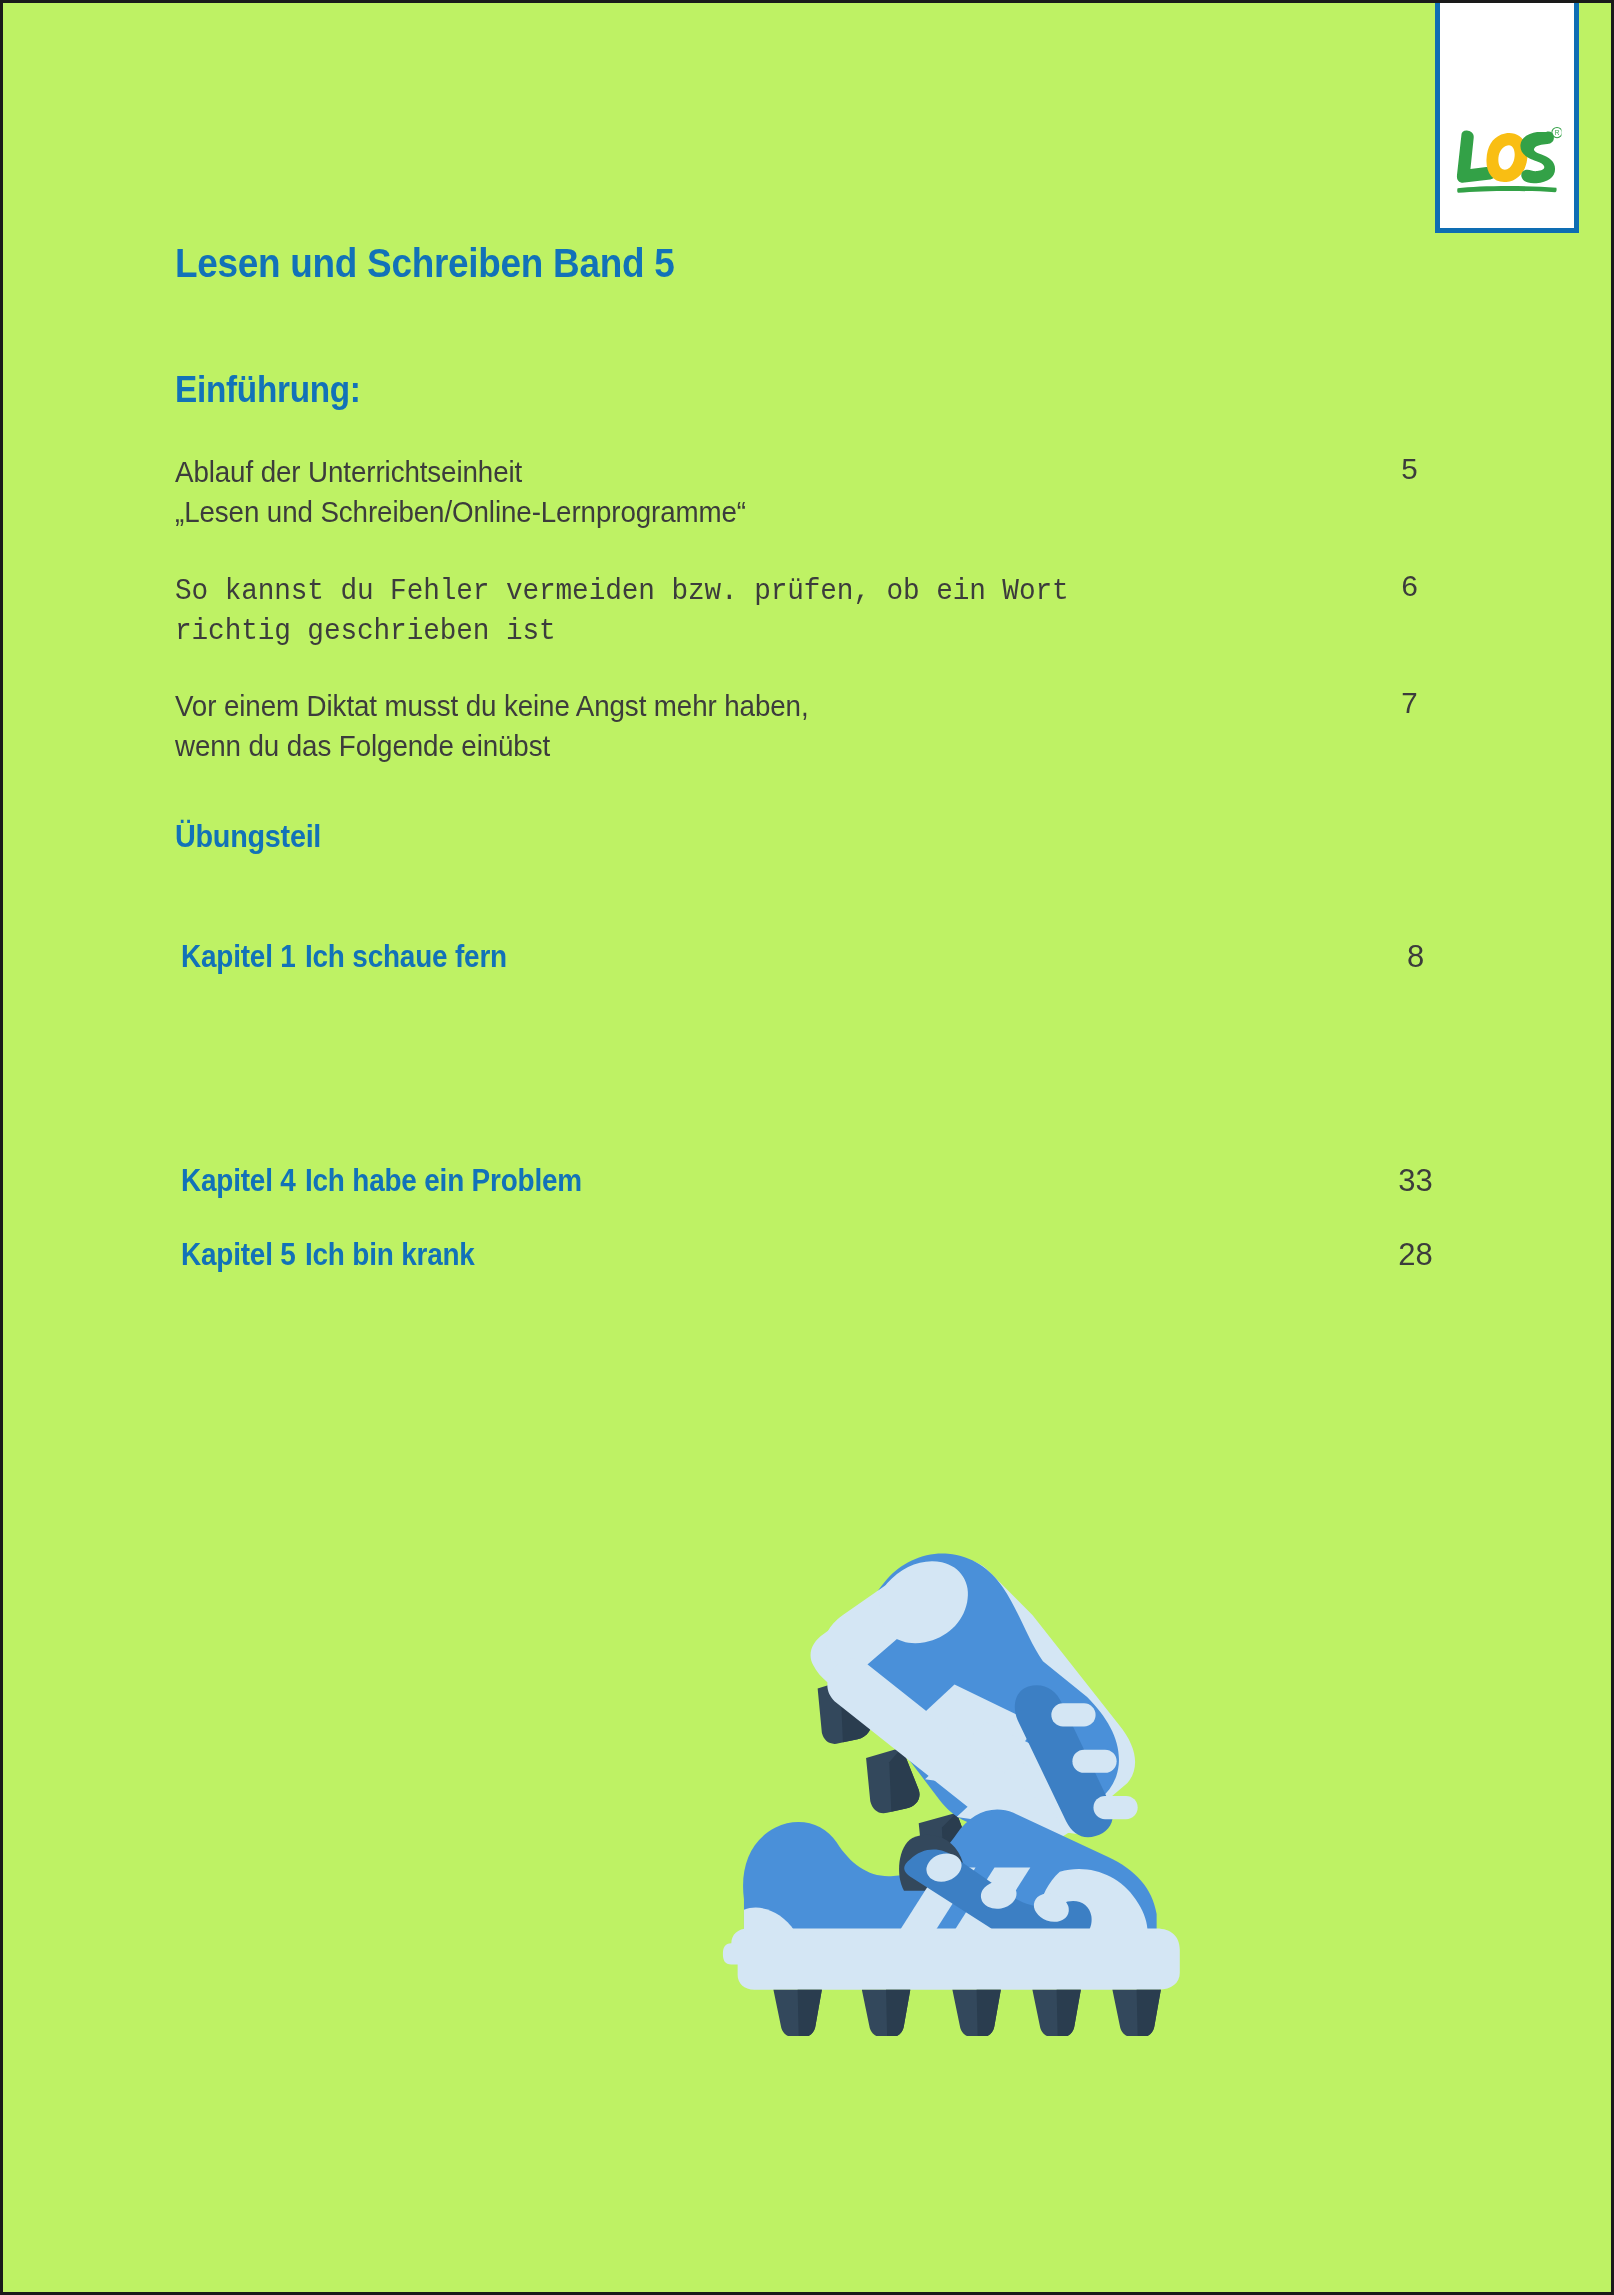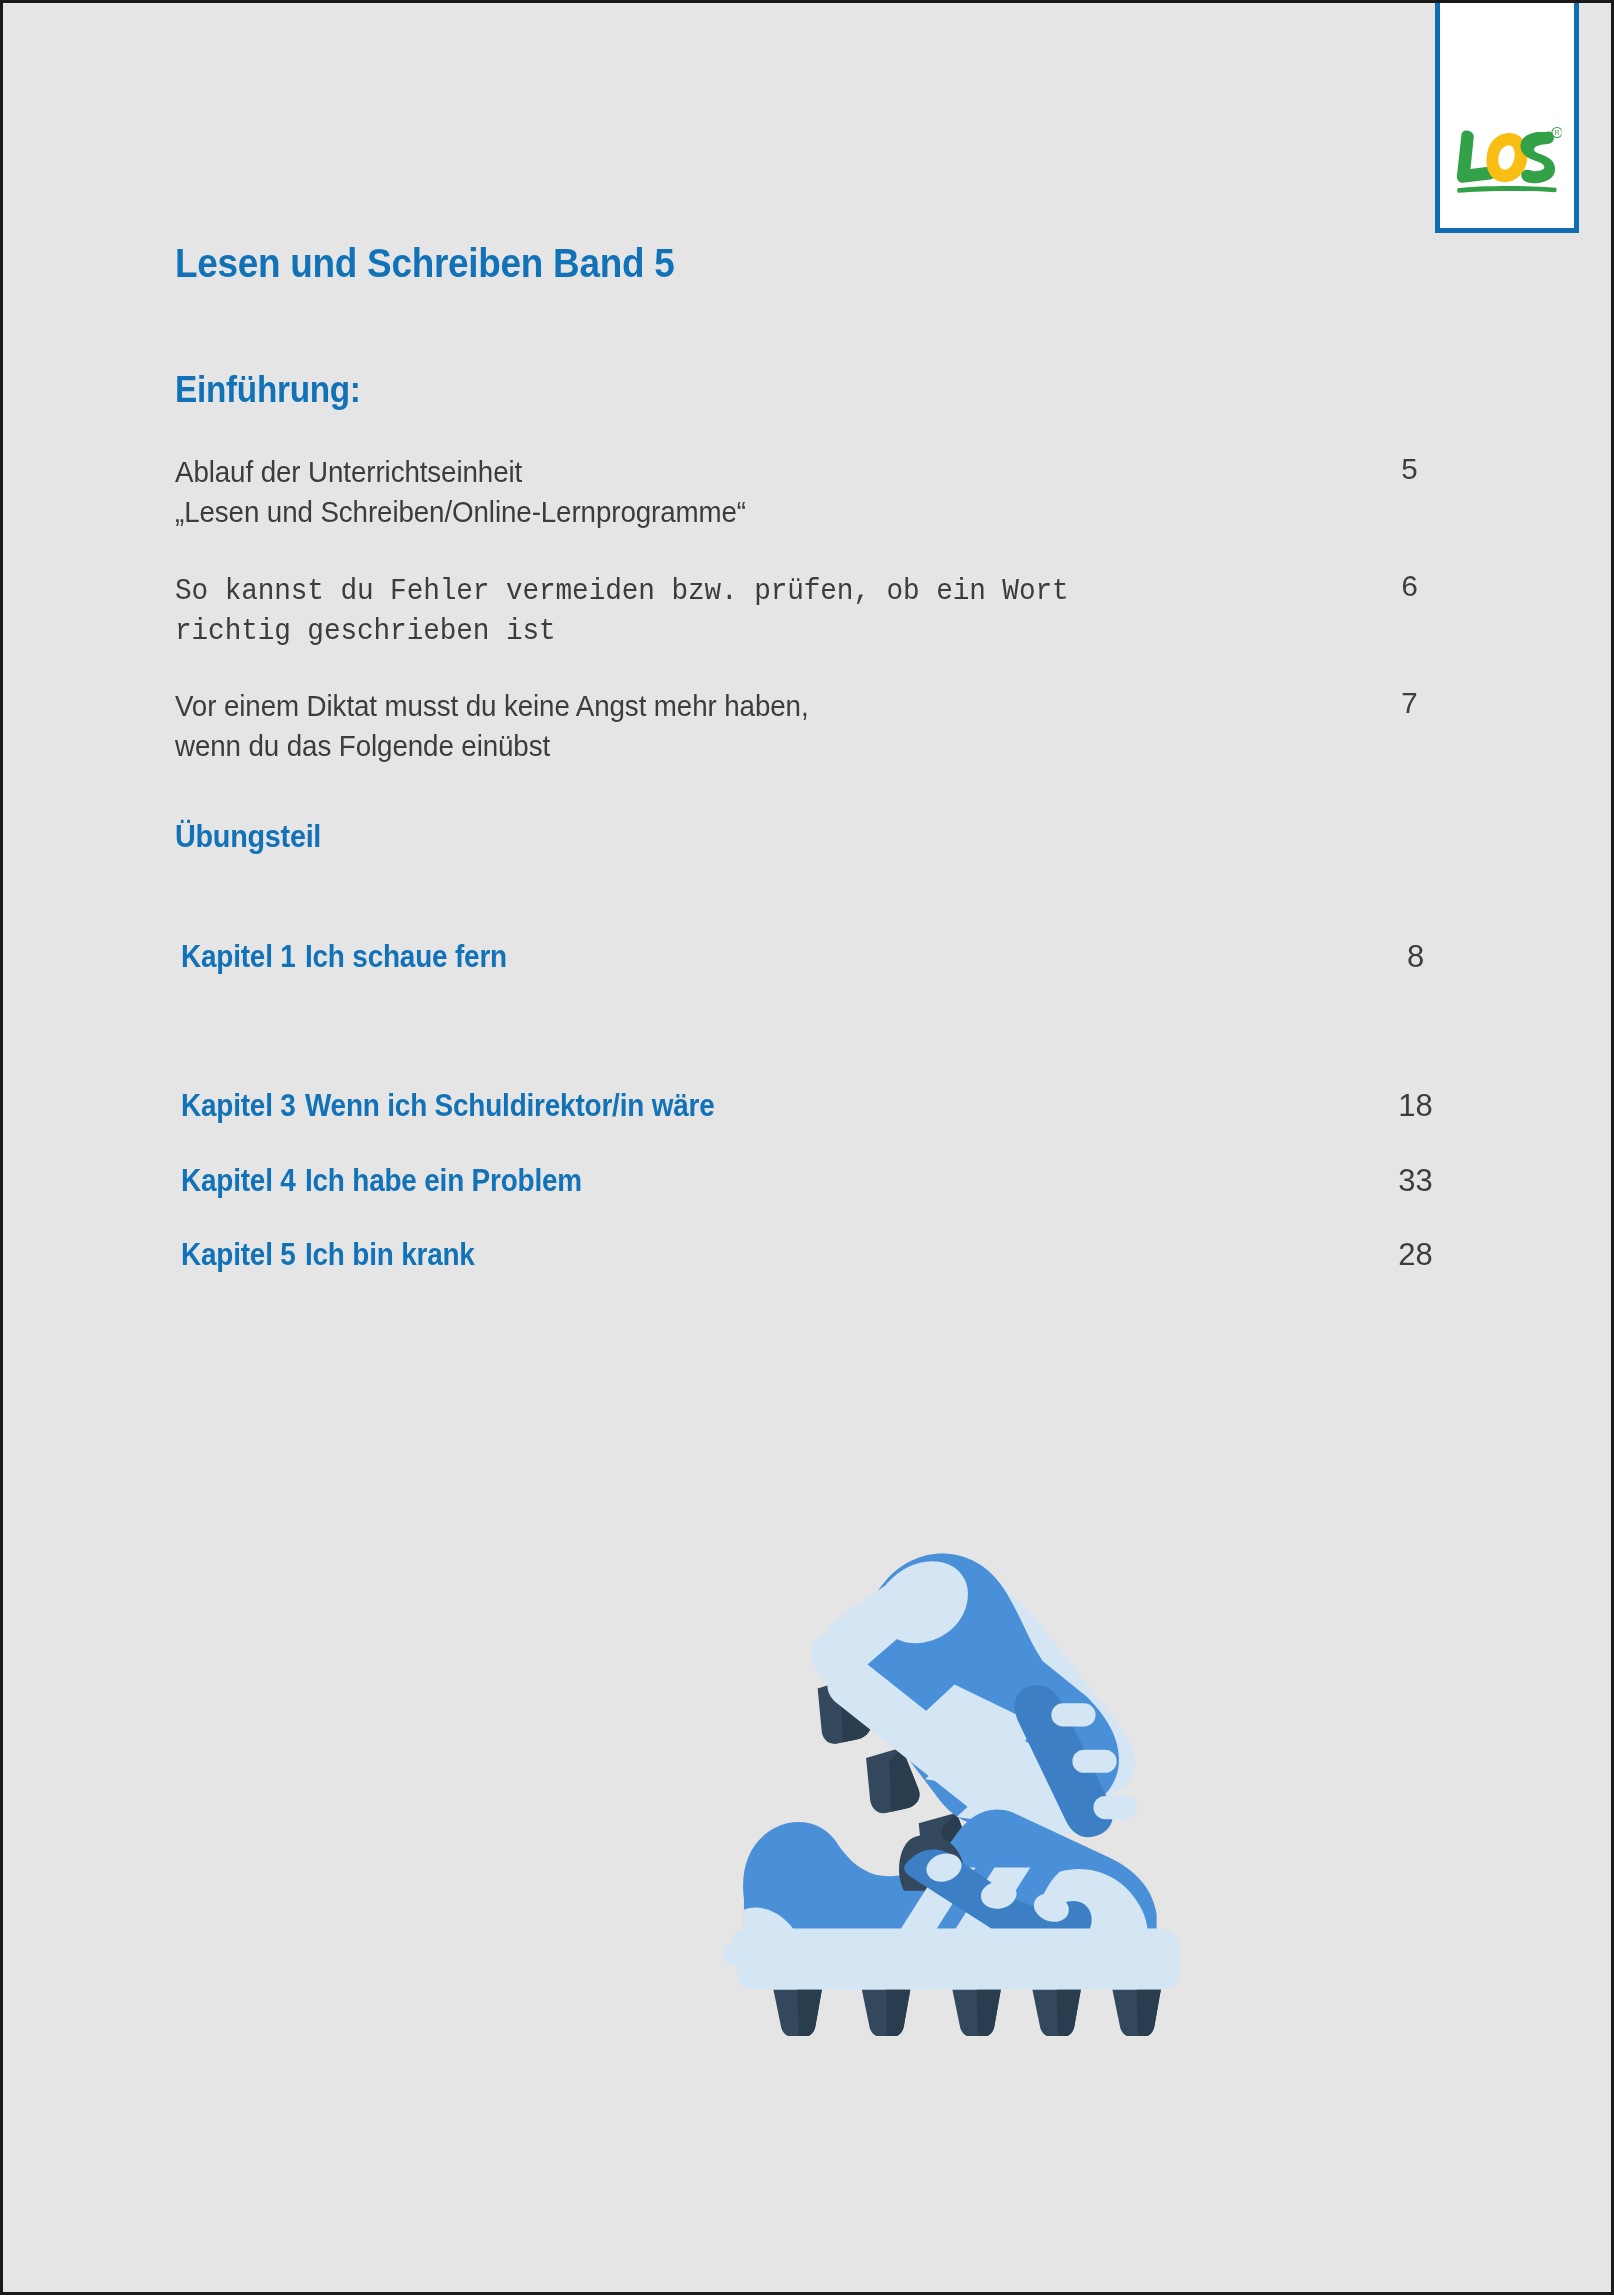--- a/index.html
+++ b/index.html
@@ -4,21 +4,21 @@
 <style>
   html, body {
     margin: 0;
     padding: 0;
     background: #ffffff;
   }
   .page {
     position: relative;
     width: 1614px;
     height: 2295px;
-    background: #e5e5e5;
+    background: #bef264;
     border: 3.2px solid #1a1a1a;
     box-sizing: border-box;
     overflow: hidden;
     font-family: "Liberation Sans", sans-serif;
     padding-left: 44px;
   }
 
   
   .logo-box {
     position: absolute;
@@ -194,26 +194,20 @@
   <div class="section-heading" id="heading-uebungsteil">Übungsteil</div>
 
   <div class="chapter-row" style="top:936px">
     <span class="chapter-title">
       <span class="num">Kapitel 1</span><span>Ich schaue fern</span>
     </span>
     <span class="chapter-page">8</span>
   </div>
 
 
-  <div class="chapter-row" style="top:1085px">
-    <span class="chapter-title">
-      <span class="num">Kapitel 3</span><span>Wenn ich Schuldirektor/in wäre</span>
-    </span>
-    <span class="chapter-page">18</span>
-  </div>
 
   <div class="chapter-row" style="top:1160px">
     <span class="chapter-title">
       <span class="num">Kapitel 4</span><span>Ich habe ein Problem</span>
     </span>
     <span class="chapter-page">33</span>
   </div>
 
   <div class="chapter-row" style="top:1234px">
     <span class="chapter-title">

